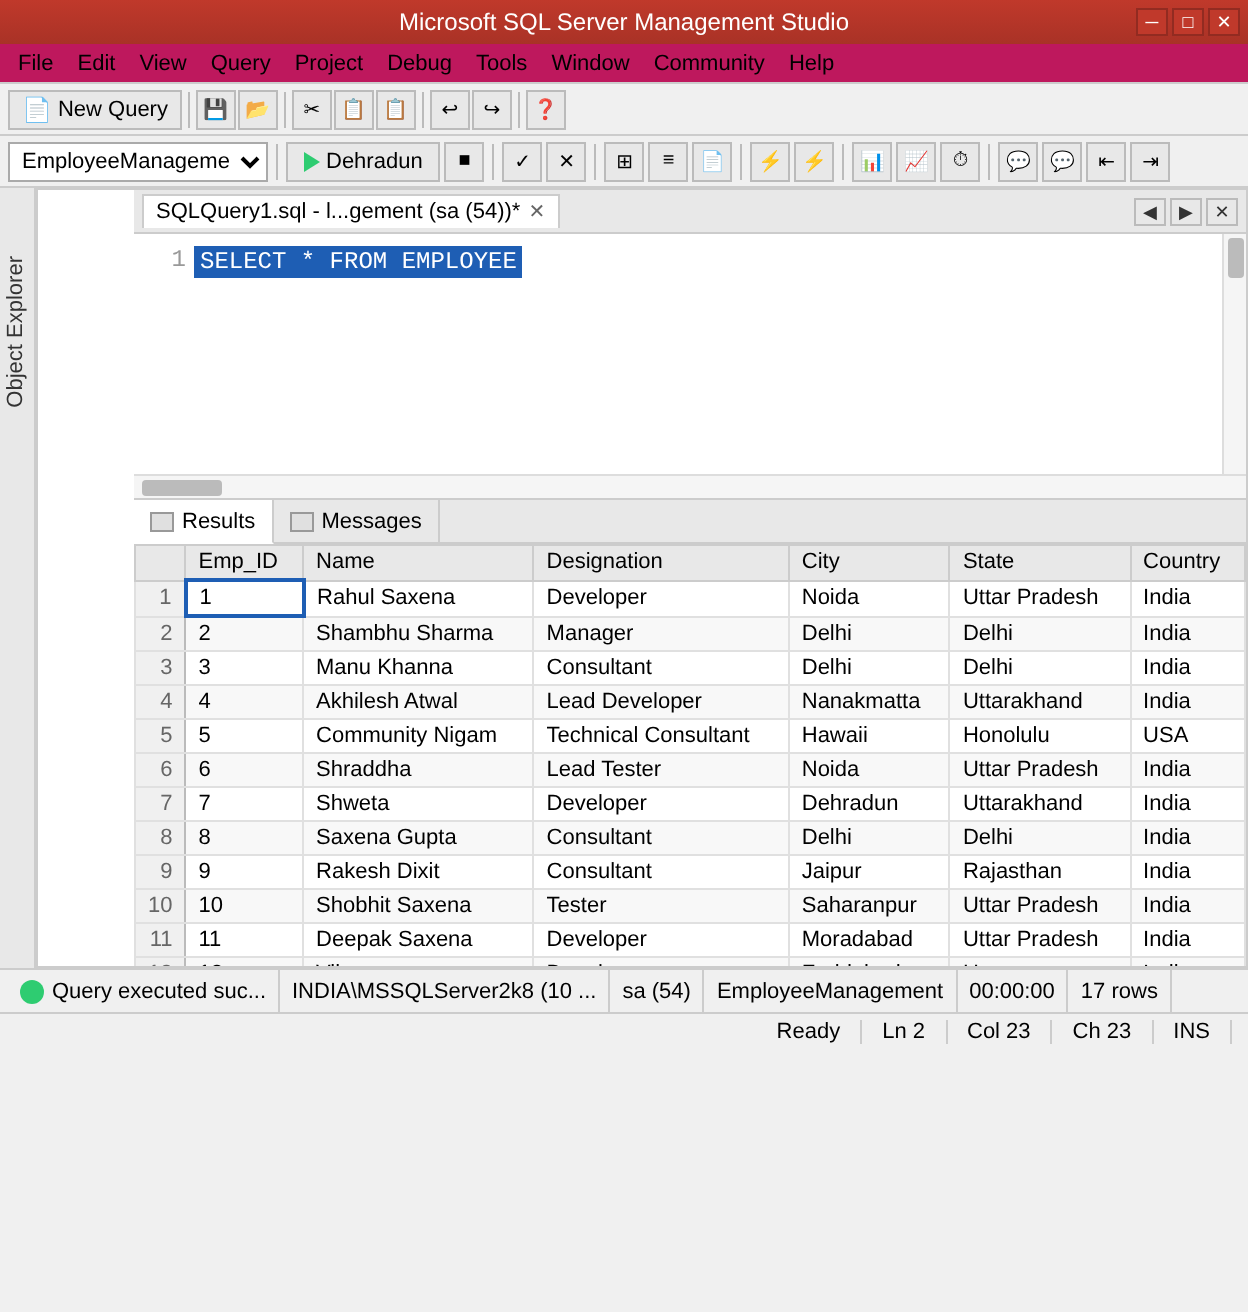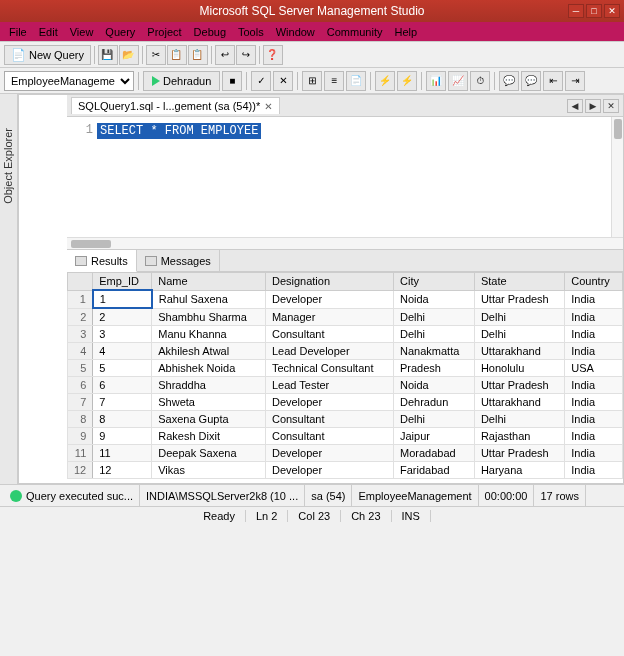--- a/index.html
+++ b/index.html
@@ -312,21 +312,21 @@
       flex-shrink: 0;
     }
 
     #bottom-bar {
       background: #f0f0f0;
       border-top: 1px solid #ccc;
       display: flex;
       align-items: center;
       height: 18px;
       padding: 0 8px;
-      justify-content: center;
+      justify-content: flex-end;
     }
     .bottom-segment {
       font-size: 11px;
       padding: 0 10px;
       border-right: 1px solid #ccc;
     }
 
     #query-editor-wrapper {
       position: relative;
       flex: 0 0 130px;
@@ -518,23 +518,23 @@
                 <td>4</td>
                 <td>Akhilesh Atwal</td>
                 <td>Lead Developer</td>
                 <td>Nanakmatta</td>
                 <td>Uttarakhand</td>
                 <td>India</td>
               </tr>
               <tr>
                 <td style="text-align: right; color: rgb(102, 102, 102); background: rgb(240, 240, 240); border-right: 1px solid rgb(187, 187, 187);">5</td>
                 <td>5</td>
-                <td>Abhishek Noida</td>
+                <td>Community Nigam</td>
                 <td>Technical Consultant</td>
-                <td>Pradesh</td>
+                <td>Hawaii</td>
                 <td>Honolulu</td>
                 <td>USA</td>
               </tr>
               <tr>
                 <td style="text-align: right; color: rgb(102, 102, 102); background: rgb(240, 240, 240); border-right: 1px solid rgb(187, 187, 187);">6</td>
                 <td>6</td>
                 <td>Shraddha</td>
                 <td>Lead Tester</td>
                 <td>Noida</td>
                 <td>Uttar Pradesh</td>
@@ -558,20 +558,29 @@
                 <td>Delhi</td>
                 <td>India</td>
               </tr>
               <tr>
                 <td style="text-align: right; color: rgb(102, 102, 102); background: rgb(240, 240, 240); border-right: 1px solid rgb(187, 187, 187);">9</td>
                 <td>9</td>
                 <td>Rakesh Dixit</td>
                 <td>Consultant</td>
                 <td>Jaipur</td>
                 <td>Rajasthan</td>
+                <td>India</td>
+              </tr>
+              <tr>
+                <td style="text-align: right; color: rgb(102, 102, 102); background: rgb(240, 240, 240); border-right: 1px solid rgb(187, 187, 187);">10</td>
+                <td>10</td>
+                <td>Shobhit Saxena</td>
+                <td>Tester</td>
+                <td>Saharanpur</td>
+                <td>Uttar Pradesh</td>
                 <td>India</td>
               </tr>
               <tr>
                 <td style="text-align: right; color: rgb(102, 102, 102); background: rgb(240, 240, 240); border-right: 1px solid rgb(187, 187, 187);">11</td>
                 <td>11</td>
                 <td>Deepak Saxena</td>
                 <td>Developer</td>
                 <td>Moradabad</td>
                 <td>Uttar Pradesh</td>
                 <td>India</td>

